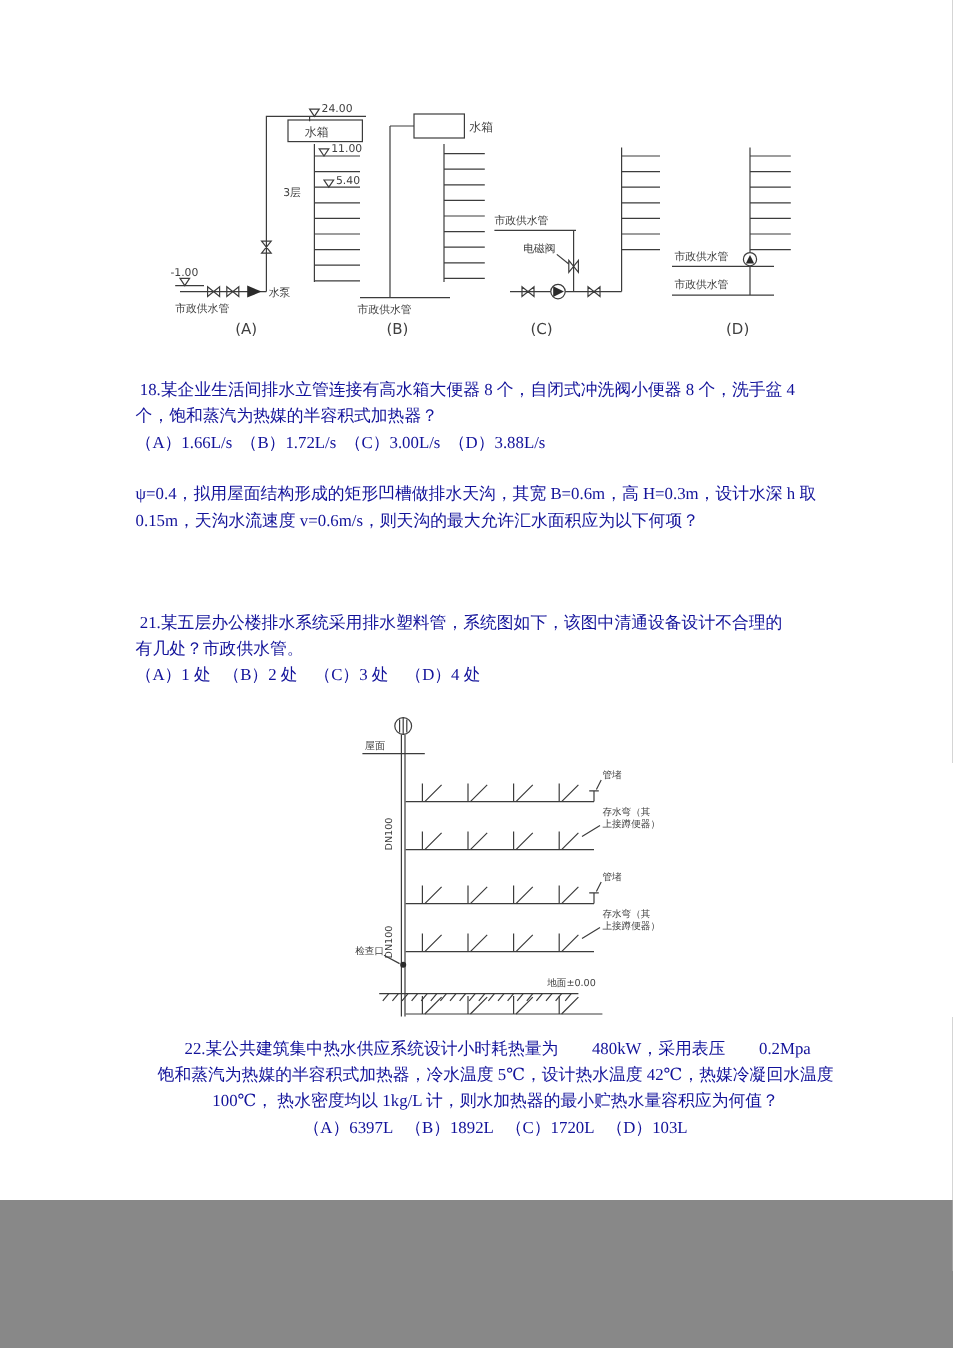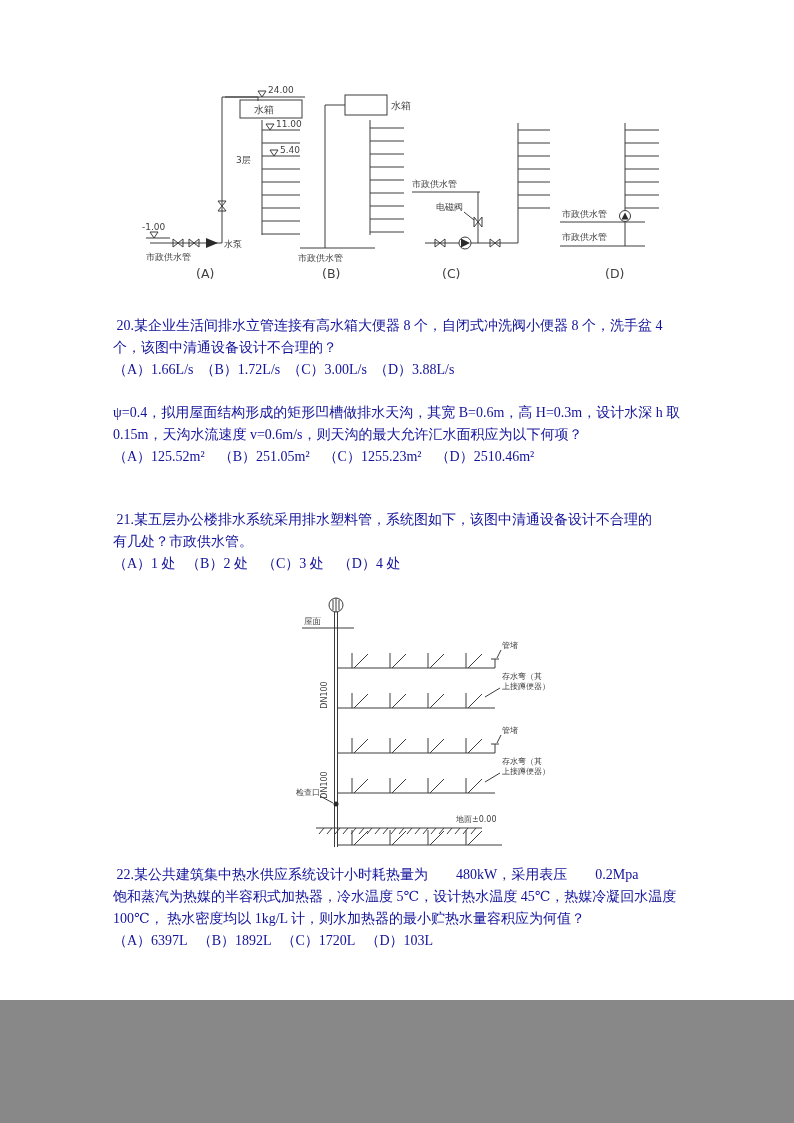--- a/index.html
+++ b/index.html
@@ -65,29 +65,28 @@
       <path d="M485,43 V130 M485,50 H519 M485,63 H519 M485,76 H519 M485,89 H519 M485,102 H519 M485,115 H519 M485,128 H519 M420,142 H505 M420,166 H505 M485,142 V166"></path>
       <circle class="pumpc" cx="485" cy="136" r="5.5"></circle>
       <path class="fillblk" d="M481.5,139.5 L488.5,139.5 L485,132.5 Z"></path>
       <text class="t9 gray" x="422" y="137">市政供水管</text>
       <text class="t9 gray" x="422" y="160">市政供水管</text>
       <text class="t12" x="465" y="198">(D)</text>
     </g>
   </svg>
 
   <div class="qblock" style="top:315px;">
-    <div class="tl"> 20.某企业生活间排水立管连接有高水箱大便器 8 个，自闭式冲洗阀小便器 8 个，洗手盆 4</div>
-    <div class="tl">个，该图中清通设备设计不合理的？</div>
+    <div class="tl"> 18.某企业生活间排水立管连接有高水箱大便器 8 个，自闭式冲洗阀小便器 8 个，洗手盆 4</div>
+    <div class="tl">个，饱和蒸汽为热媒的半容积式加热器？</div>
     <div class="tl">（A）1.66L/s  （B）1.72L/s  （C）3.00L/s  （D）3.88L/s</div>
   </div>
 
   <div class="qblock" style="top:402px;">
     <div class="tl">ψ=0.4，拟用屋面结构形成的矩形凹槽做排水天沟，其宽 B=0.6m，高 H=0.3m，设计水深 h 取</div>
     <div class="tl">0.15m，天沟水流速度 v=0.6m/s，则天沟的最大允许汇水面积应为以下何项？</div>
-    <div class="tl">（A）125.52m²    （B）251.05m²    （C）1255.23m²    （D）2510.46m²</div>
   </div>
 
   <div class="qblock" style="top:509px;">
     <div class="tl"> 21.某五层办公楼排水系统采用排水塑料管，系统图如下，该图中清通设备设计不合理的</div>
     <div class="tl">有几处？市政供水管。</div>
     <div class="tl">（A）1 处   （B）2 处    （C）3 处    （D）4 处</div>
   </div>
 
   <svg class="diagram" style="left:290px;top:595px;" width="260" height="265" viewBox="0 0 260 265">
 
@@ -121,23 +120,23 @@
     <text class="t8 gray" x="212" y="53">管堵</text>
     <text class="t8 gray" x="212" y="84">存水弯（其</text>
     <text class="t8 gray" x="212" y="94">上接蹲便器）</text>
     <text class="t8 gray" x="212" y="138">管堵</text>
     <text class="t8 gray" x="212" y="169">存水弯（其</text>
     <text class="t8 gray" x="212" y="179">上接蹲便器）</text>
     <text class="t8 dk" x="6" y="200">检查口</text>
     <text class="t8 dk" x="166" y="227">地面±0.00</text>
   </svg>
 
-  <div class="qblock" style="top:864px;">
+  <div class="qblock" style="top:864px;text-align:center;">
     <div class="tl"> 22.某公共建筑集中热水供应系统设计小时耗热量为        480kW，采用表压        0.2Mpa</div>
-    <div class="tl">饱和蒸汽为热媒的半容积式加热器，冷水温度 5℃，设计热水温度 45℃，热媒冷凝回水温度</div>
+    <div class="tl">饱和蒸汽为热媒的半容积式加热器，冷水温度 5℃，设计热水温度 42℃，热媒冷凝回水温度</div>
     <div class="tl">100℃， 热水密度均以 1kg/L 计，则水加热器的最小贮热水量容积应为何值？</div>
     <div class="tl">（A）6397L   （B）1892L   （C）1720L   （D）103L</div>
   </div>
 
 
   <div class="pageno">5</div>
 
 </div>
 
 </body></html>

